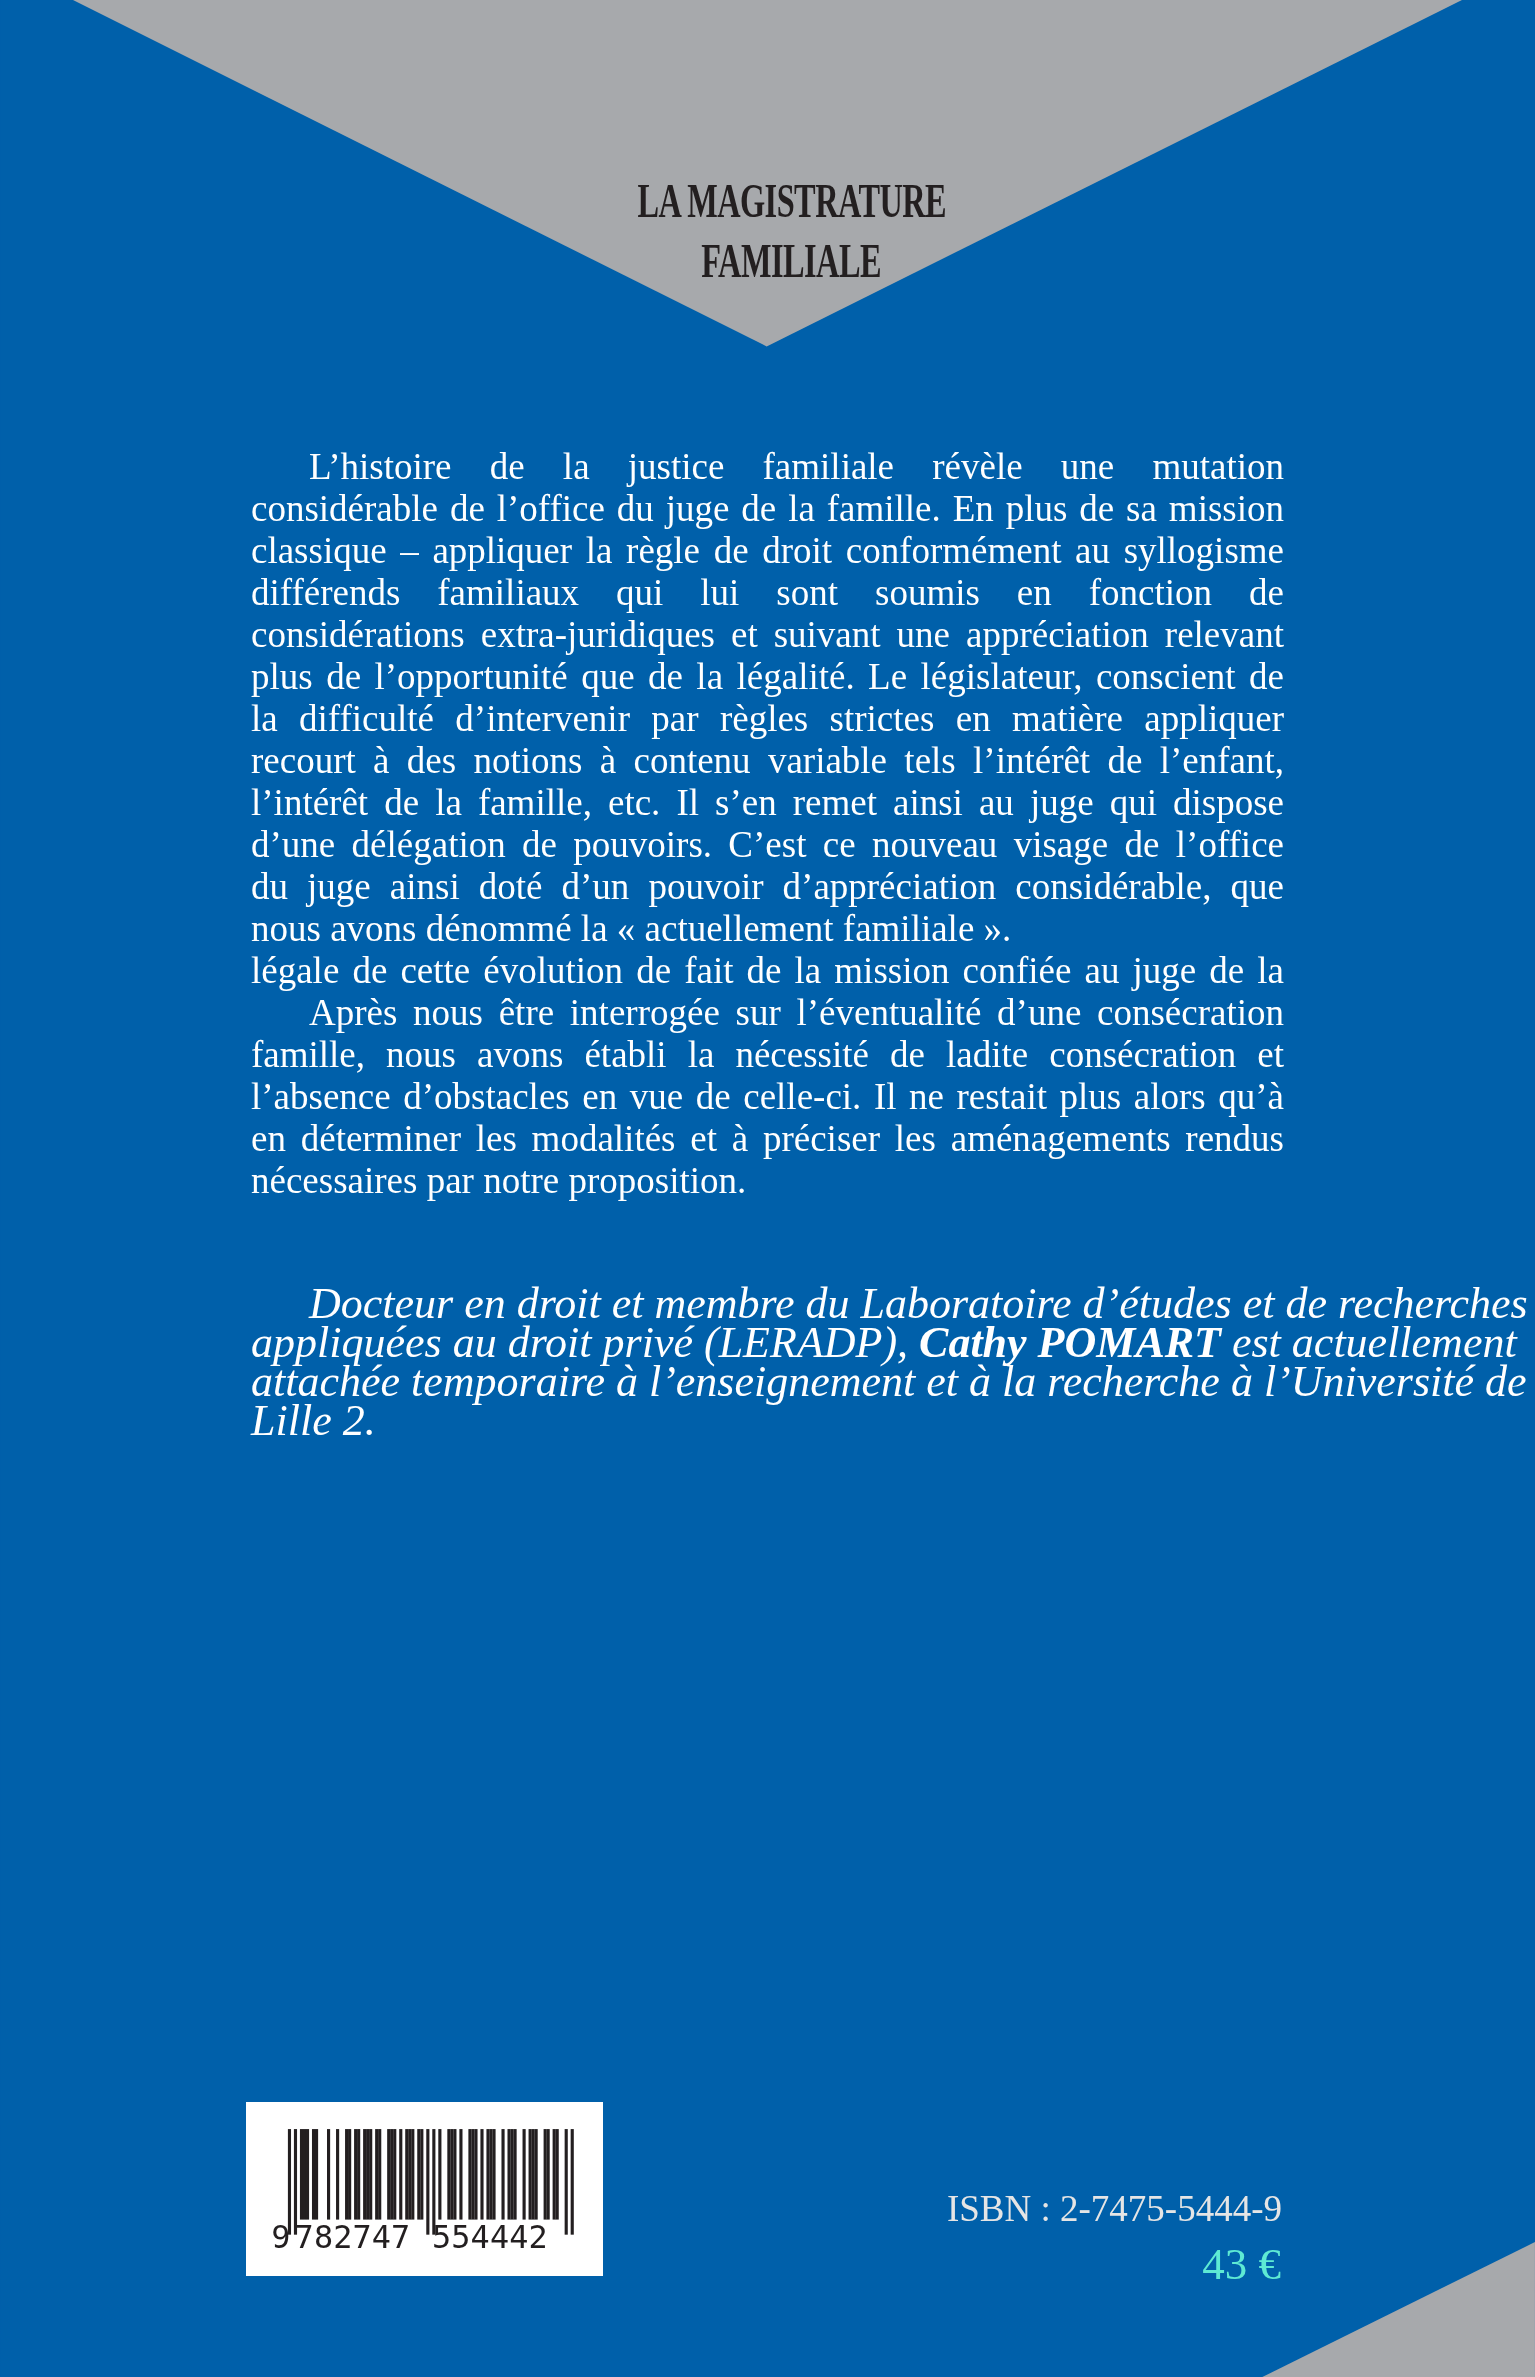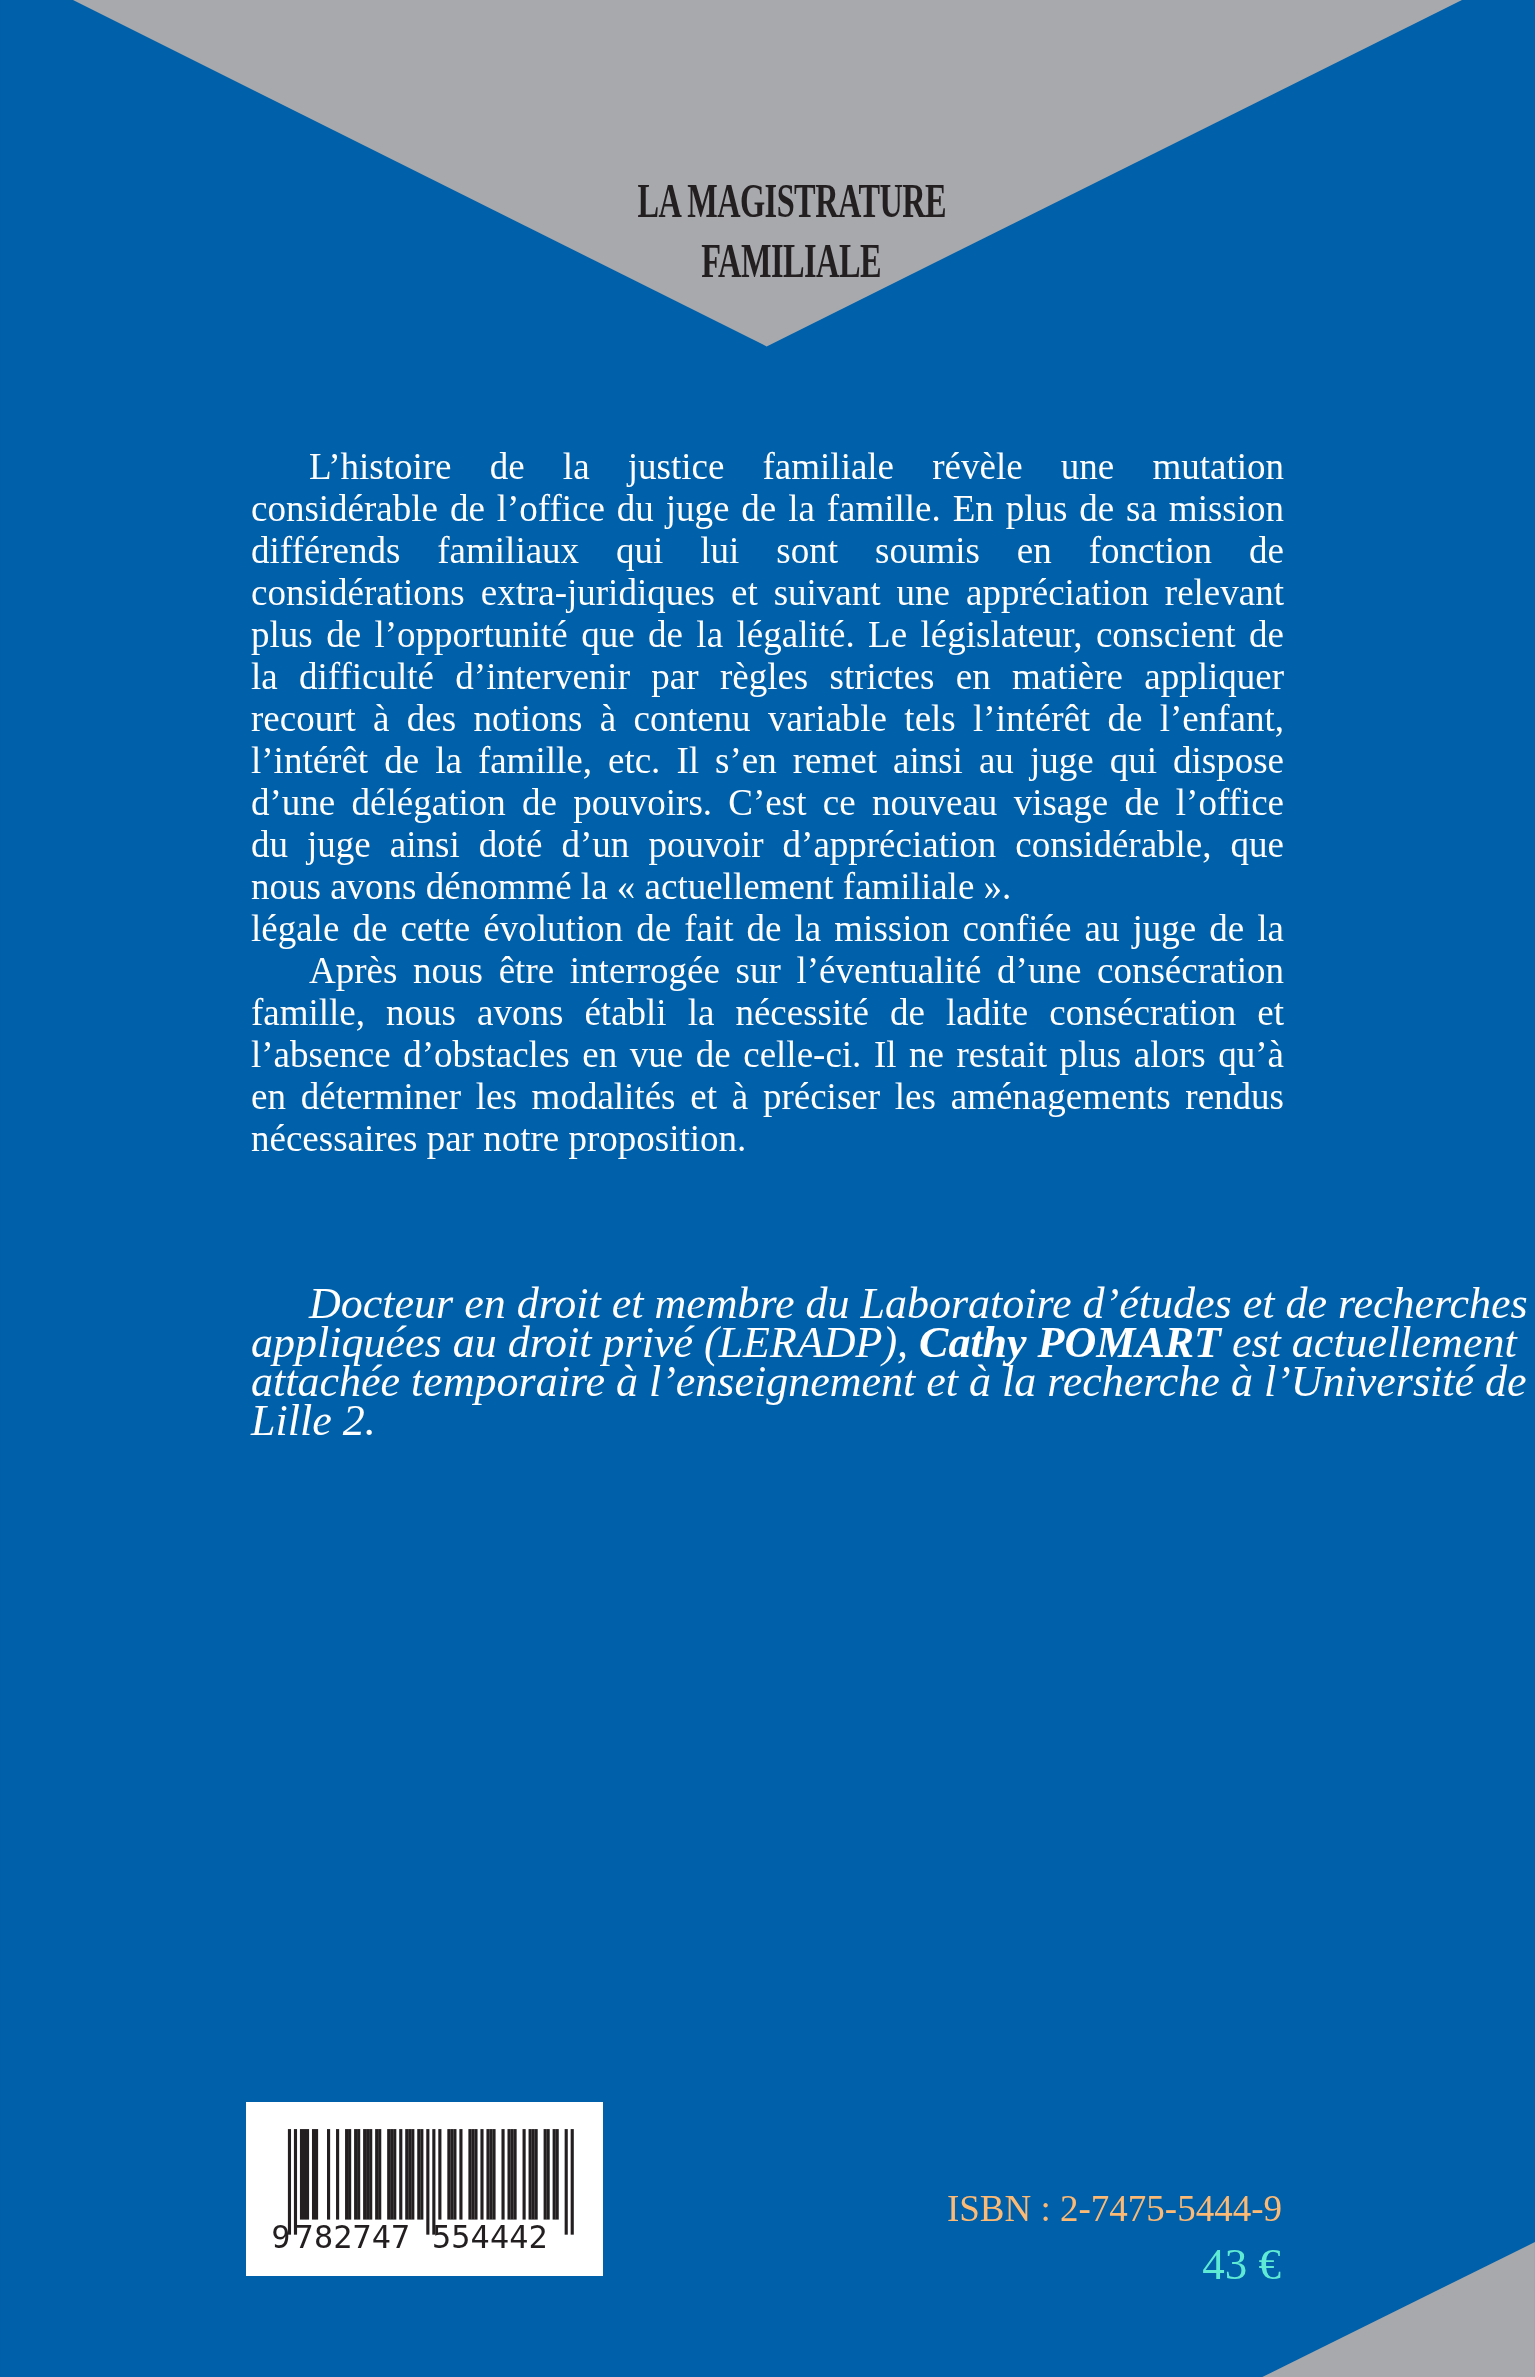--- a/index.html
+++ b/index.html
@@ -12,39 +12,40 @@
   }
   .title-line span { display: inline-block; transform: scaleX(0.66); transform-origin: center; }
   .body-block { position: absolute; left: 251px; width: 1033px; color: #ffffff; font-family: "Liberation Serif", serif; }
   .line { display: block; white-space: nowrap; text-align: justify; text-align-last: justify; height: 42px; line-height: 42px; font-size: 37px; }
   .line.last { text-align-last: left; }
   .line.indent { padding-left: 58px; }
   .author .line { height: 39px; line-height: 39px; font-size: 44px; font-style: italic; }
   .author b { font-weight: bold; }
   .barcode-box { position: absolute; left: 246px; top: 2102px; width: 357px; height: 174px; background: #ffffff; }
   .barcode-box svg { position: absolute; left: 0; top: 0; }
-  .isbn { position: absolute; right: 253px; top: 2188px; color: #fdba74; font-family: "Liberation Serif", serif; font-size: 37px; line-height: 42px; white-space: nowrap; }
+  .isbn { position: absolute; right: 253px; top: 2188px; color: #e5e5e5; font-family: "Liberation Serif", serif; font-size: 37px; line-height: 42px; white-space: nowrap; }
   .price { position: absolute; right: 254px; top: 2242px; color: #5eead4; font-family: "Liberation Serif", serif; font-size: 45px; line-height: 44px; white-space: nowrap; }
 </style>
 </head>
 <body style="background: rgb(0, 96, 170);">
 
 <svg id="bg" viewBox="0 0 1830 2834" xmlns="http://www.w3.org/2000/svg">
   <rect x="0" y="0" width="1830" height="2834" id="bg-rect" fill="#0060aa"></rect>
   <polygon points="87,0 1743,0 914,413" class="gray-shape" fill="#a7a9ac"></polygon>
   <polygon points="1505,2834 1830,2673 1830,2834" class="gray-shape" fill="#a7a9ac"></polygon>
 </svg>
 
 <div class="title-line" style="top:176px;"><span>LA MAGISTRATURE</span></div>
 <div class="title-line" style="top:236px;"><span>FAMILIALE</span></div>
 
 <div class="body-block" style="top:446px;">
   <div>
     <span class="line indent">L’histoire de la justice familiale révèle une mutation</span>
     <span class="line">considérable de l’office du juge de la famille. En plus de sa mission</span>
+    <span class="line">classique – appliquer la règle de droit conformément au syllogisme</span>
     <span class="line">différends familiaux qui lui sont soumis en fonction de</span>
     <span class="line">considérations extra-juridiques et suivant une appréciation relevant</span>
     <span class="line">plus de l’opportunité que de la légalité. Le législateur, conscient de</span>
     <span class="line">la difficulté d’intervenir par règles strictes en matière appliquer</span>
     <span class="line">recourt à des notions à contenu variable tels l’intérêt de l’enfant,</span>
     <span class="line">l’intérêt de la famille, etc. Il s’en remet ainsi au juge qui dispose</span>
     <span class="line">d’une délégation de pouvoirs. C’est ce nouveau visage de l’office</span>
     <span class="line">du juge ainsi doté d’un pouvoir d’appréciation considérable, que</span>
     <span class="line last">nous avons dénommé la « actuellement familiale ».</span>
   </div>

